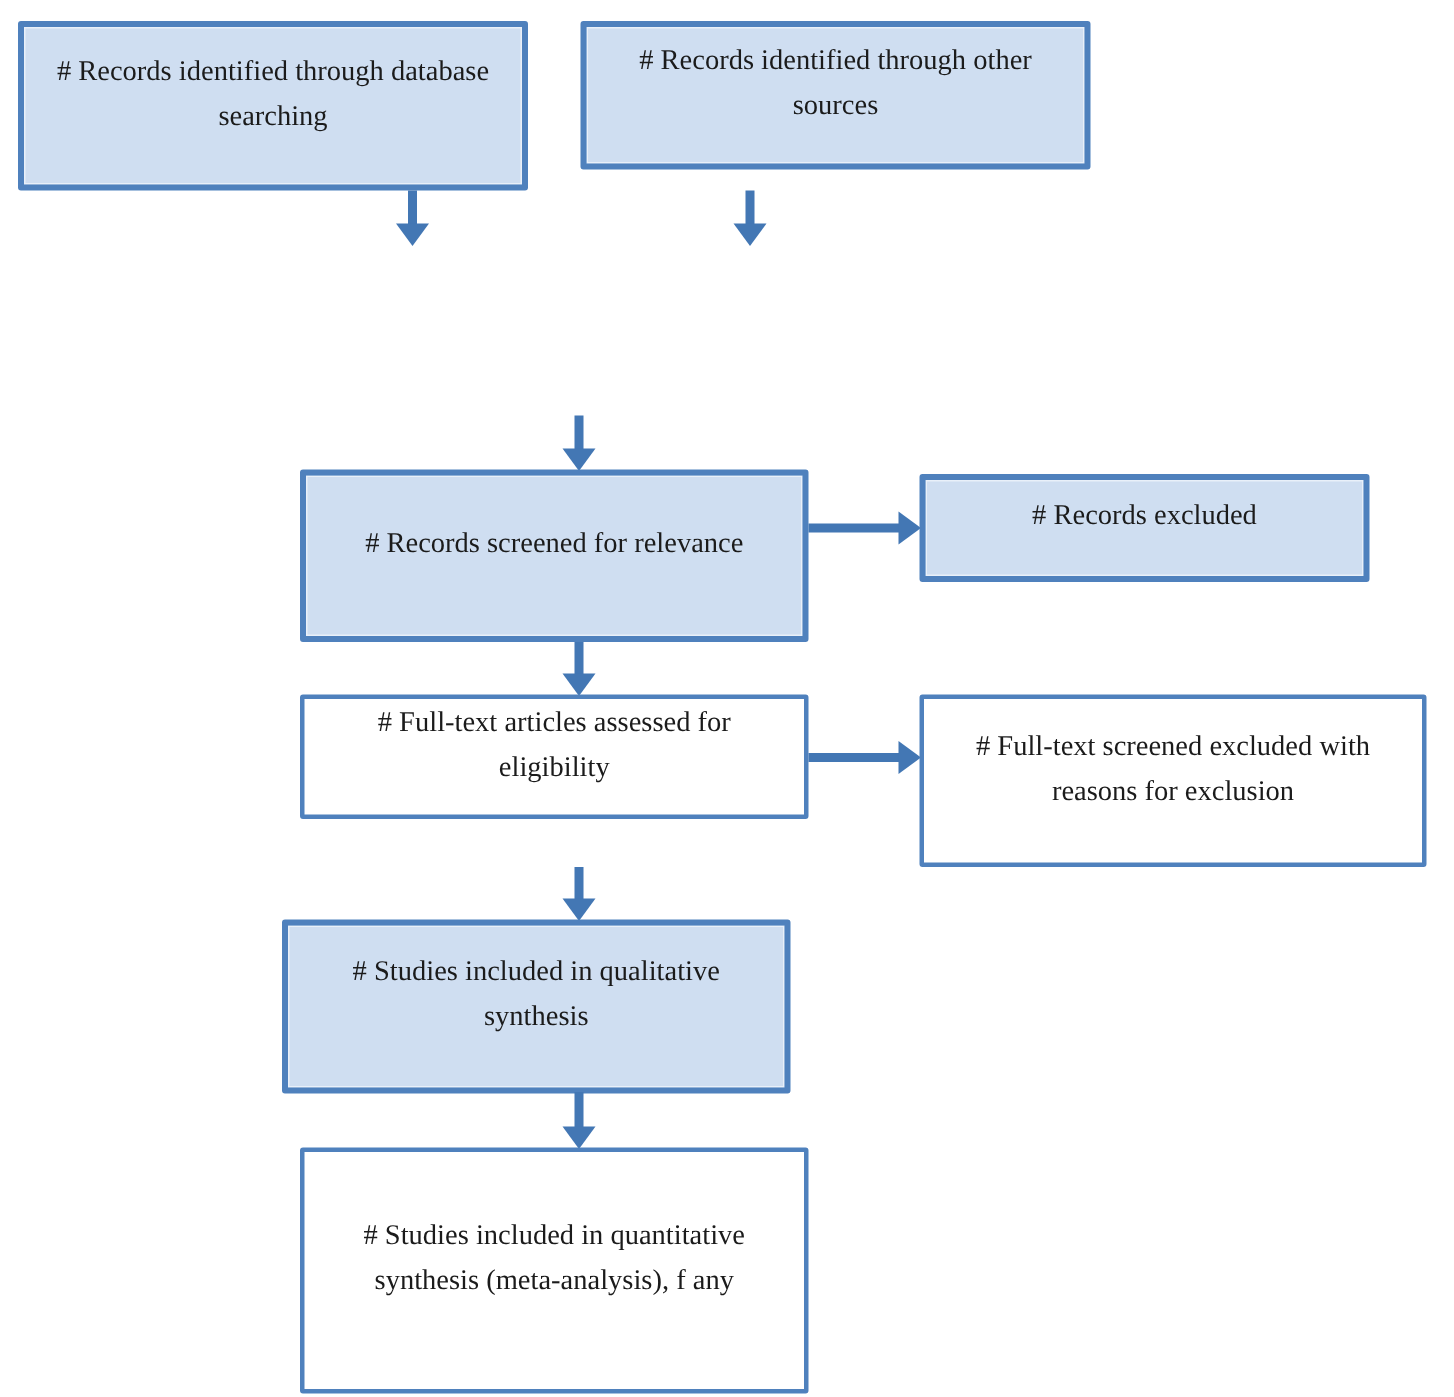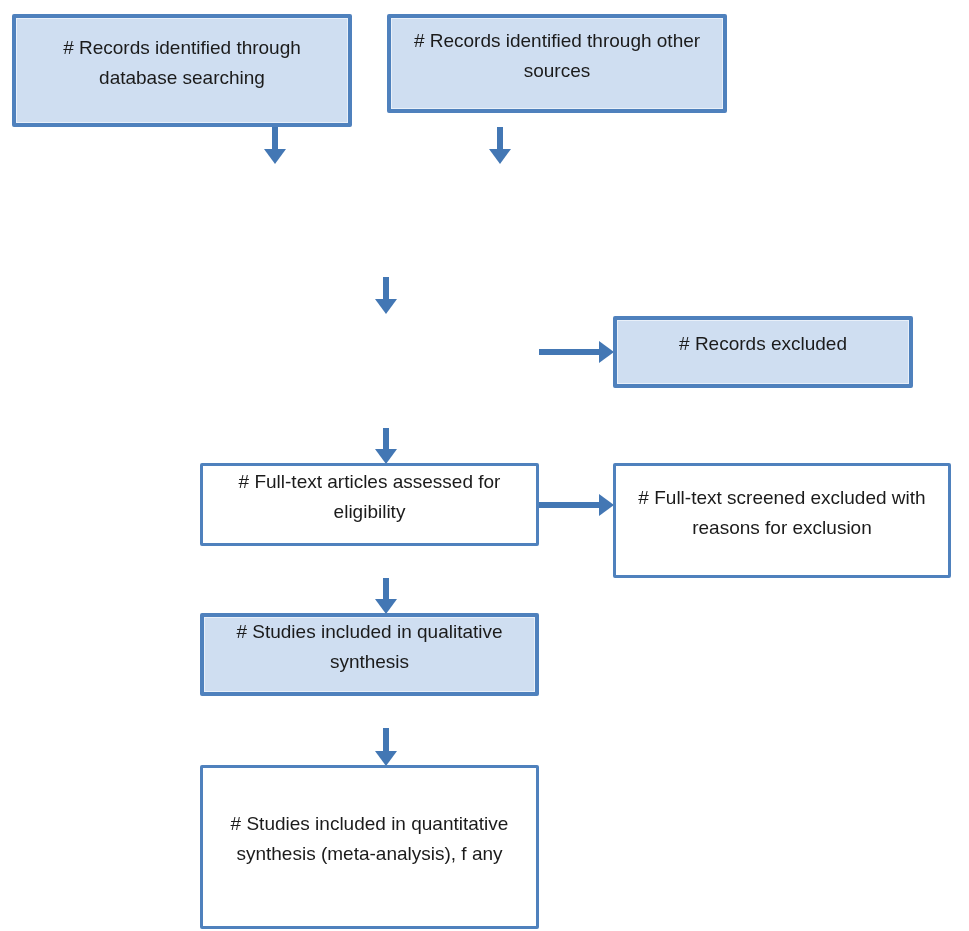--- a/index.html
+++ b/index.html
@@ -24,20 +24,21 @@
     background:#ffffff;
     border:3px solid var(--box-border);
     border-radius:2px;
     display:flex;
     align-items:center;
     justify-content:center;
     text-align:center;
     padding:0 18px 16px 18px;
     font-size:19px;
     line-height:30px;
+    font-family:Liberation Serif, serif;
   }
   .box.filled{
     background:var(--box-fill);
     border-width:4px;
     box-shadow:inset 0 0 0 1px rgba(255,255,255,0.55);
   }
   .box-label{display:block;}
   
   .arr-v{position:absolute;width:22px;}
   .arr-v::before{
@@ -74,38 +75,41 @@
   <div class="box filled" style="left:387px;top:14px;width:340px;height:99px">
     <span class="box-label"># Records identified through other sources</span>
   </div>
 
   <div class="arr-v" style="left:264px;top:127px;height:37px"></div>
   <div class="arr-v" style="left:489px;top:127px;height:37px"></div>
 
 
   <div class="arr-v" style="left:375px;top:277px;height:37px"></div>
 
+  <div class="box filled" style="left:200px;top:313px;width:339px;height:115px">
+    <span class="box-label"># Records screened for relevance</span>
+  </div>
   <div class="arr-h" style="left:539px;top:341px;width:75px"></div>
   <div class="box filled" style="left:613px;top:316px;width:300px;height:72px">
     <span class="box-label"># Records excluded</span>
   </div>
 
   <div class="arr-v" style="left:375px;top:428px;height:36px"></div>
 
   <div class="box" style="left:200px;top:463px;width:339px;height:83px">
     <span class="box-label"># Full-text articles assessed for eligibility</span>
   </div>
   <div class="arr-h" style="left:539px;top:494px;width:75px"></div>
   <div class="box" style="left:613px;top:463px;width:338px;height:115px">
     <span class="box-label"># Full-text screened excluded with reasons for exclusion</span>
   </div>
 
   <div class="arr-v" style="left:375px;top:578px;height:36px"></div>
 
-  <div class="box filled" style="left:200px;top:613px;width:339px;height:83px">
+  <div class="box filled" style="left:188px;top:613px;width:339px;height:116px">
     <span class="box-label"># Studies included in qualitative synthesis</span>
   </div>
 
   <div class="arr-v" style="left:375px;top:728px;height:38px"></div>
 
   <div class="box" style="left:200px;top:765px;width:339px;height:164px">
     <span class="box-label"># Studies included in quantitative synthesis (meta-analysis), f any</span>
   </div>
 
 </div>

